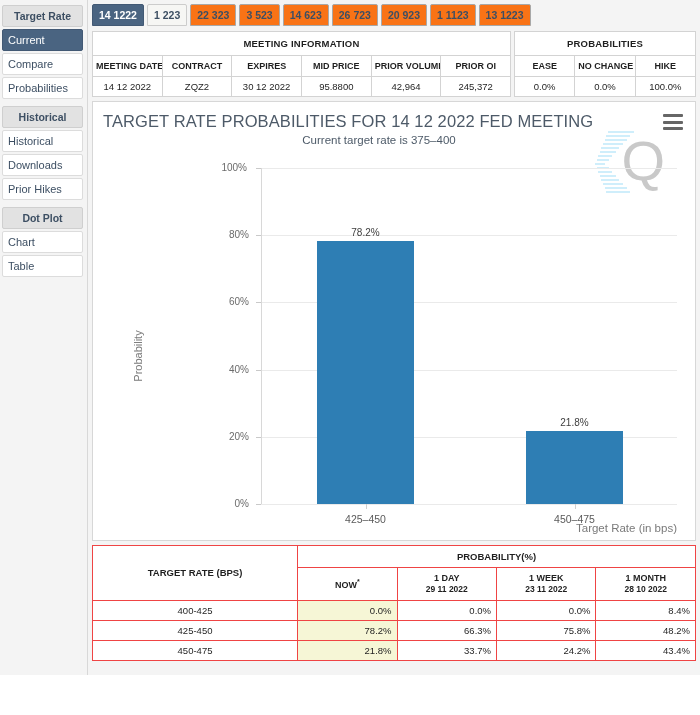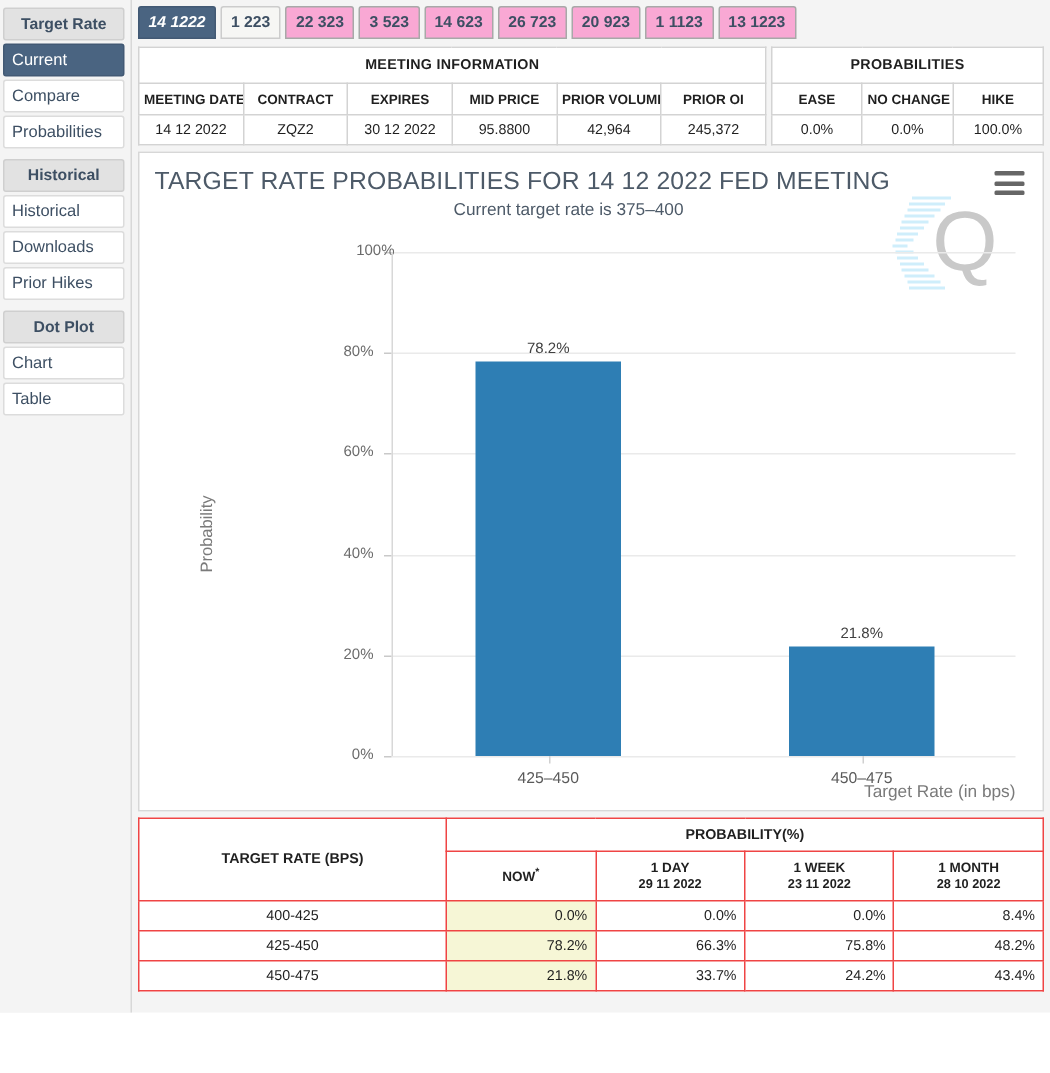--- a/index.html
+++ b/index.html
@@ -67,37 +67,36 @@
   
   #tabs {
     display: flex;
     flex-direction: row;
     gap: 3px;
     height: 22px;
     margin-bottom: 5px;
     align-items: stretch;
   }
   .tab {
-    background: #f9a8d4;
+    background: #f97316;
     border: 1px solid #a8a8a8;
     color: #3d4f63;
     font-size: 10.5px;
     font-weight: bold;
     padding: 0 6px;
     display: flex;
     align-items: center;
     border-radius: 2px 2px 0 0;
     cursor: pointer;
     white-space: nowrap;
   }
   .tab.active {
     background: #4a6481;
     border-color: #425974;
     color: #ffffff;
-    font-style: italic;
   }
   .tab.light {
     background: #f6f6f4;
     border-color: #cccccc;
     color: #3d4f63;
   }
 
   
   #top-row {
     display: flex;
@@ -443,21 +442,21 @@
           <div class="ytick-mark" style="top: 209.6px; left: 163px;"></div>
           <div class="ytick-label" style="top: 209.6px; left: 110px;">40%</div>
           <div class="grid-line" style="top: 142.4px;"></div>
           <div class="ytick-mark" style="top: 142.4px; left: 163px;"></div>
           <div class="ytick-label" style="top: 142.4px; left: 110px;">60%</div>
           <div class="grid-line" style="top: 75.2px;"></div>
           <div class="ytick-mark" style="top: 75.2px; left: 163px;"></div>
           <div class="ytick-label" style="top: 75.2px; left: 110px;">80%</div>
           <div class="grid-line" style="top: 8px;"></div>
           <div class="ytick-mark" style="top: 8px; left: 163px;"></div>
-          <div class="ytick-label" style="top: 8px; left: 124px;">100%</div>
+          <div class="ytick-label" style="top: 8px; left: 108px;">100%</div>
           <div class="axis-line-y" style="top: 8px; height: 336px;"></div>
           <div class="bar" style="left: 224.43px; width: 96.14px; top: 81.248px; height: 262.752px; background: rgb(46, 126, 180);"></div>
           <div class="bar-value" style="left: 232.5px; width: 80px; top: 81.248px;">78.2%</div>
           <div class="cat-tick" style="left: 272.5px; top: 344px;"></div>
           <div class="cat-label" style="left: 212.5px; width: 120px; top: 353px;">425–450</div>
           <div class="bar" style="left: 433.43px; width: 96.14px; top: 270.752px; height: 73.248px; background: rgb(46, 126, 180);"></div>
           <div class="bar-value" style="left: 441.5px; width: 80px; top: 270.752px;">21.8%</div>
           <div class="cat-tick" style="left: 481.5px; top: 344px;"></div>
           <div class="cat-label" style="left: 421.5px; width: 120px; top: 353px;">450–475</div>
         </div>

